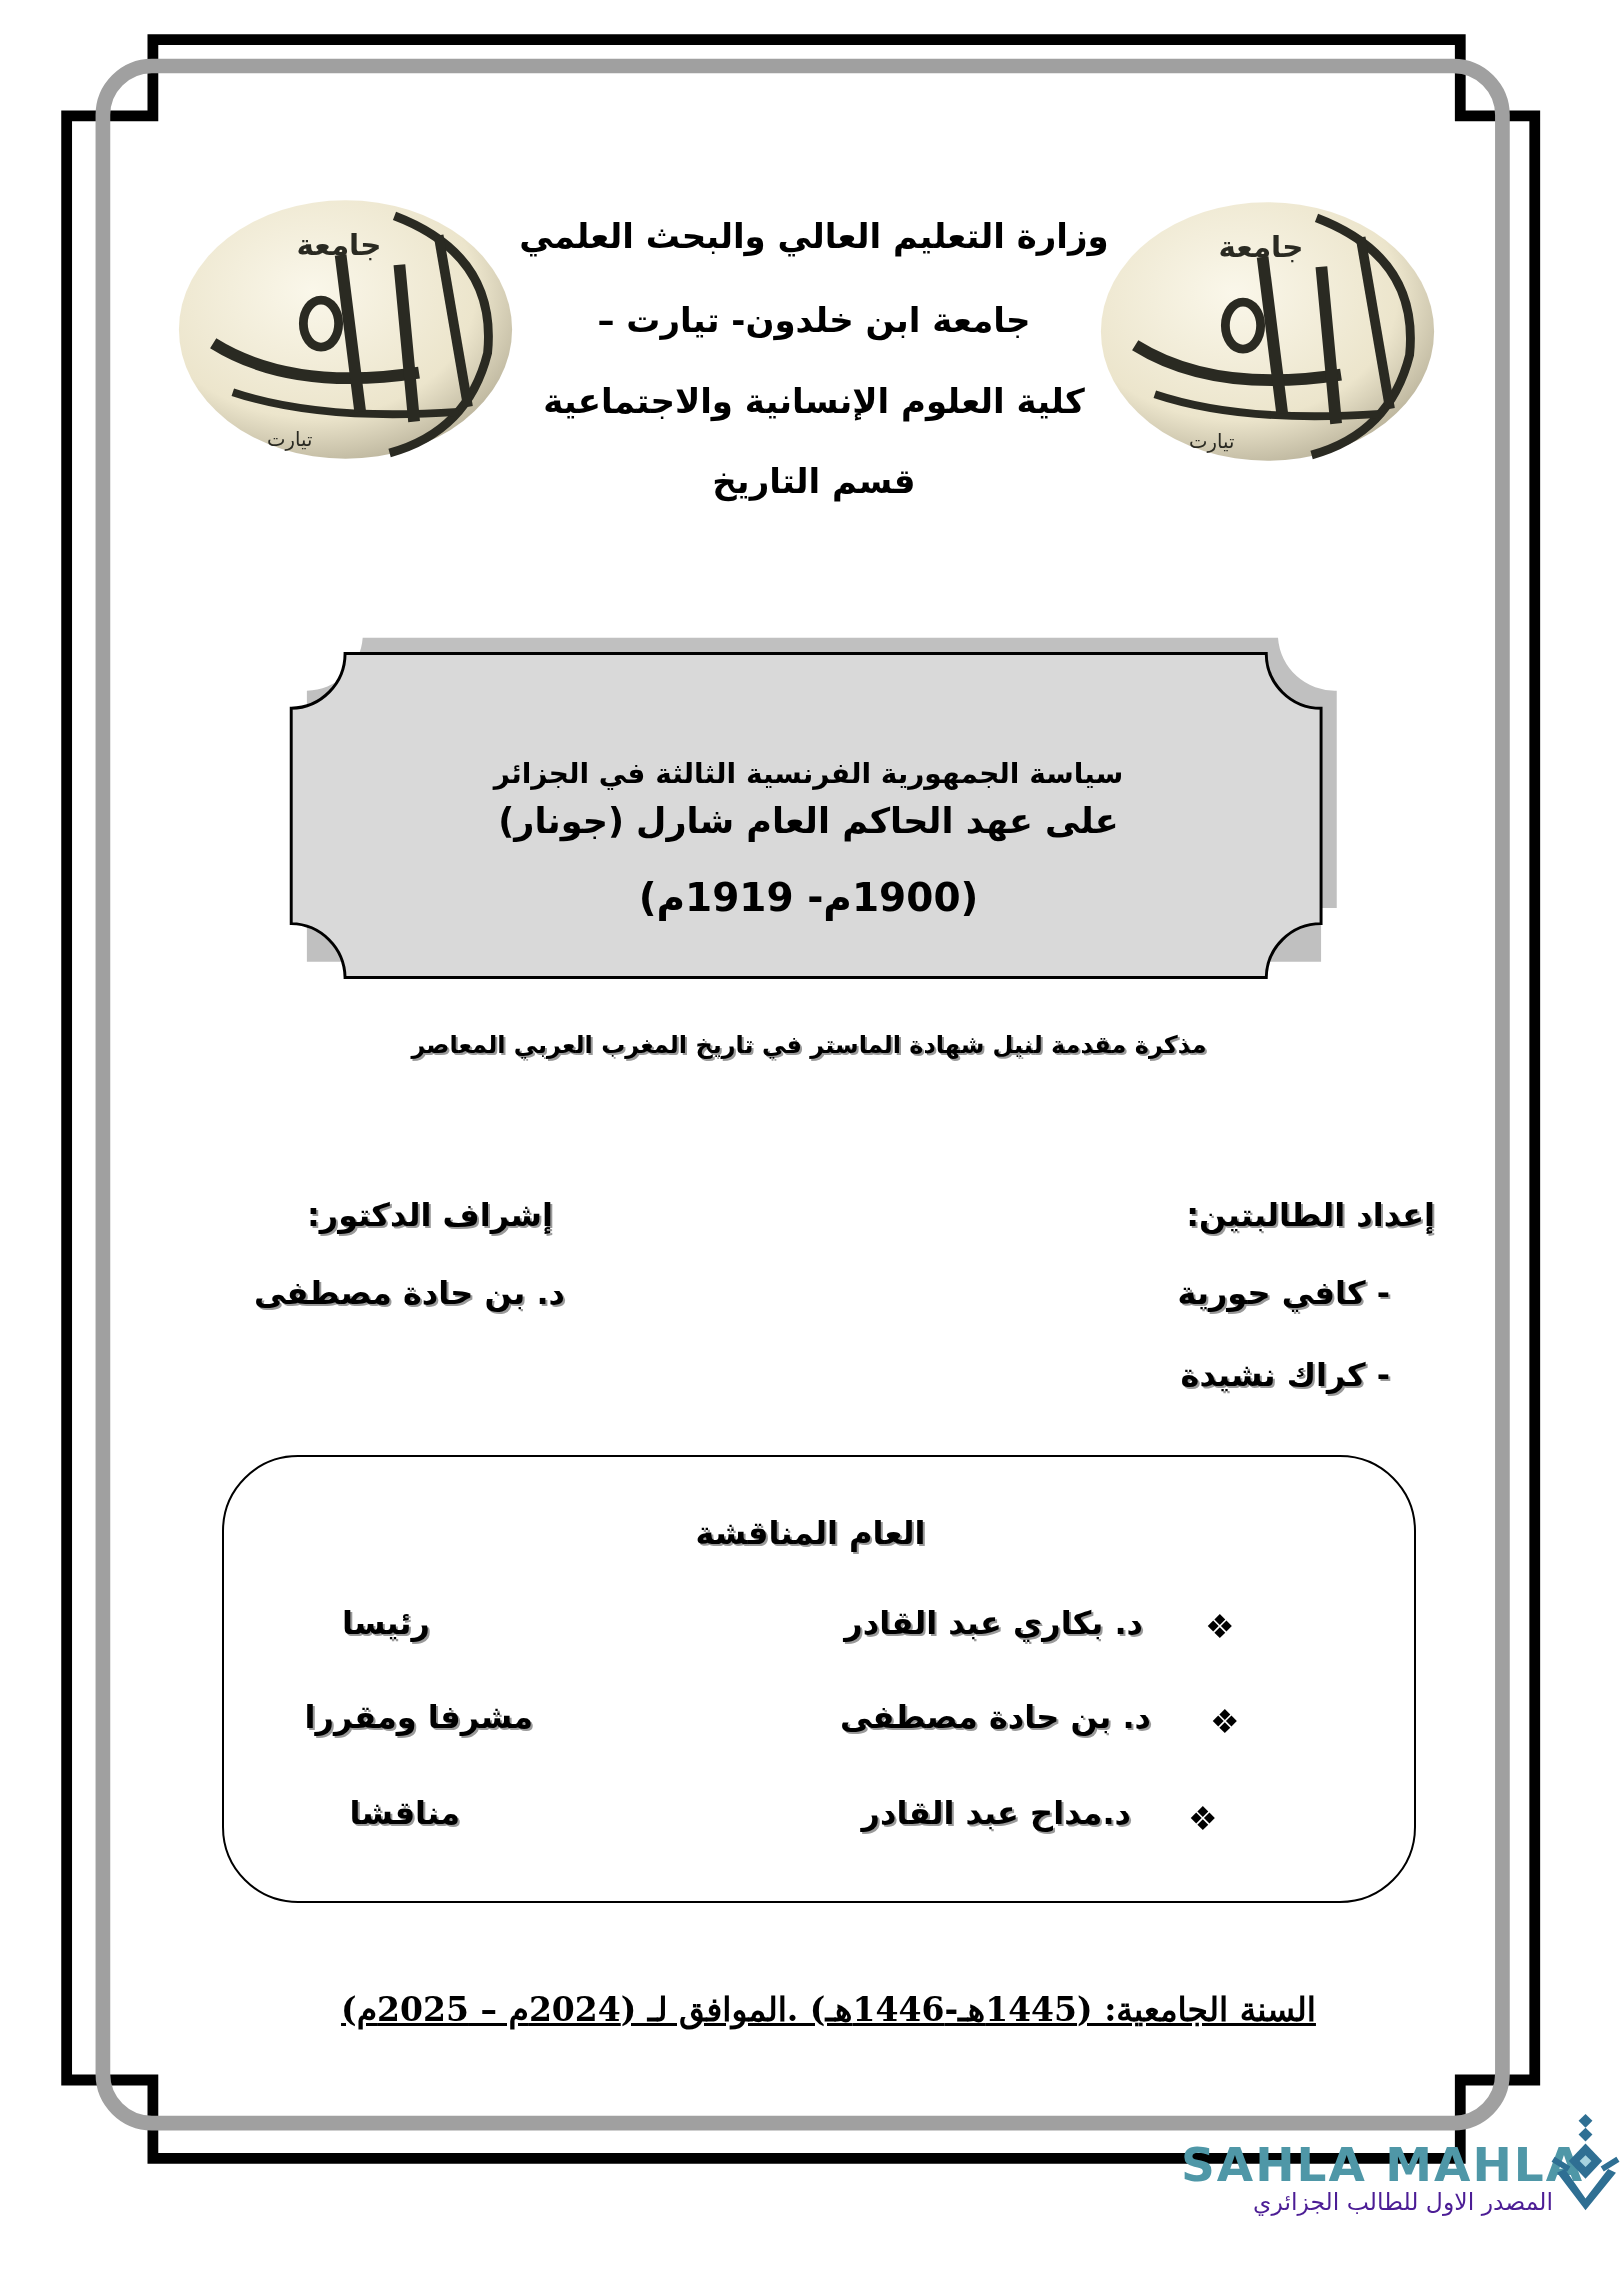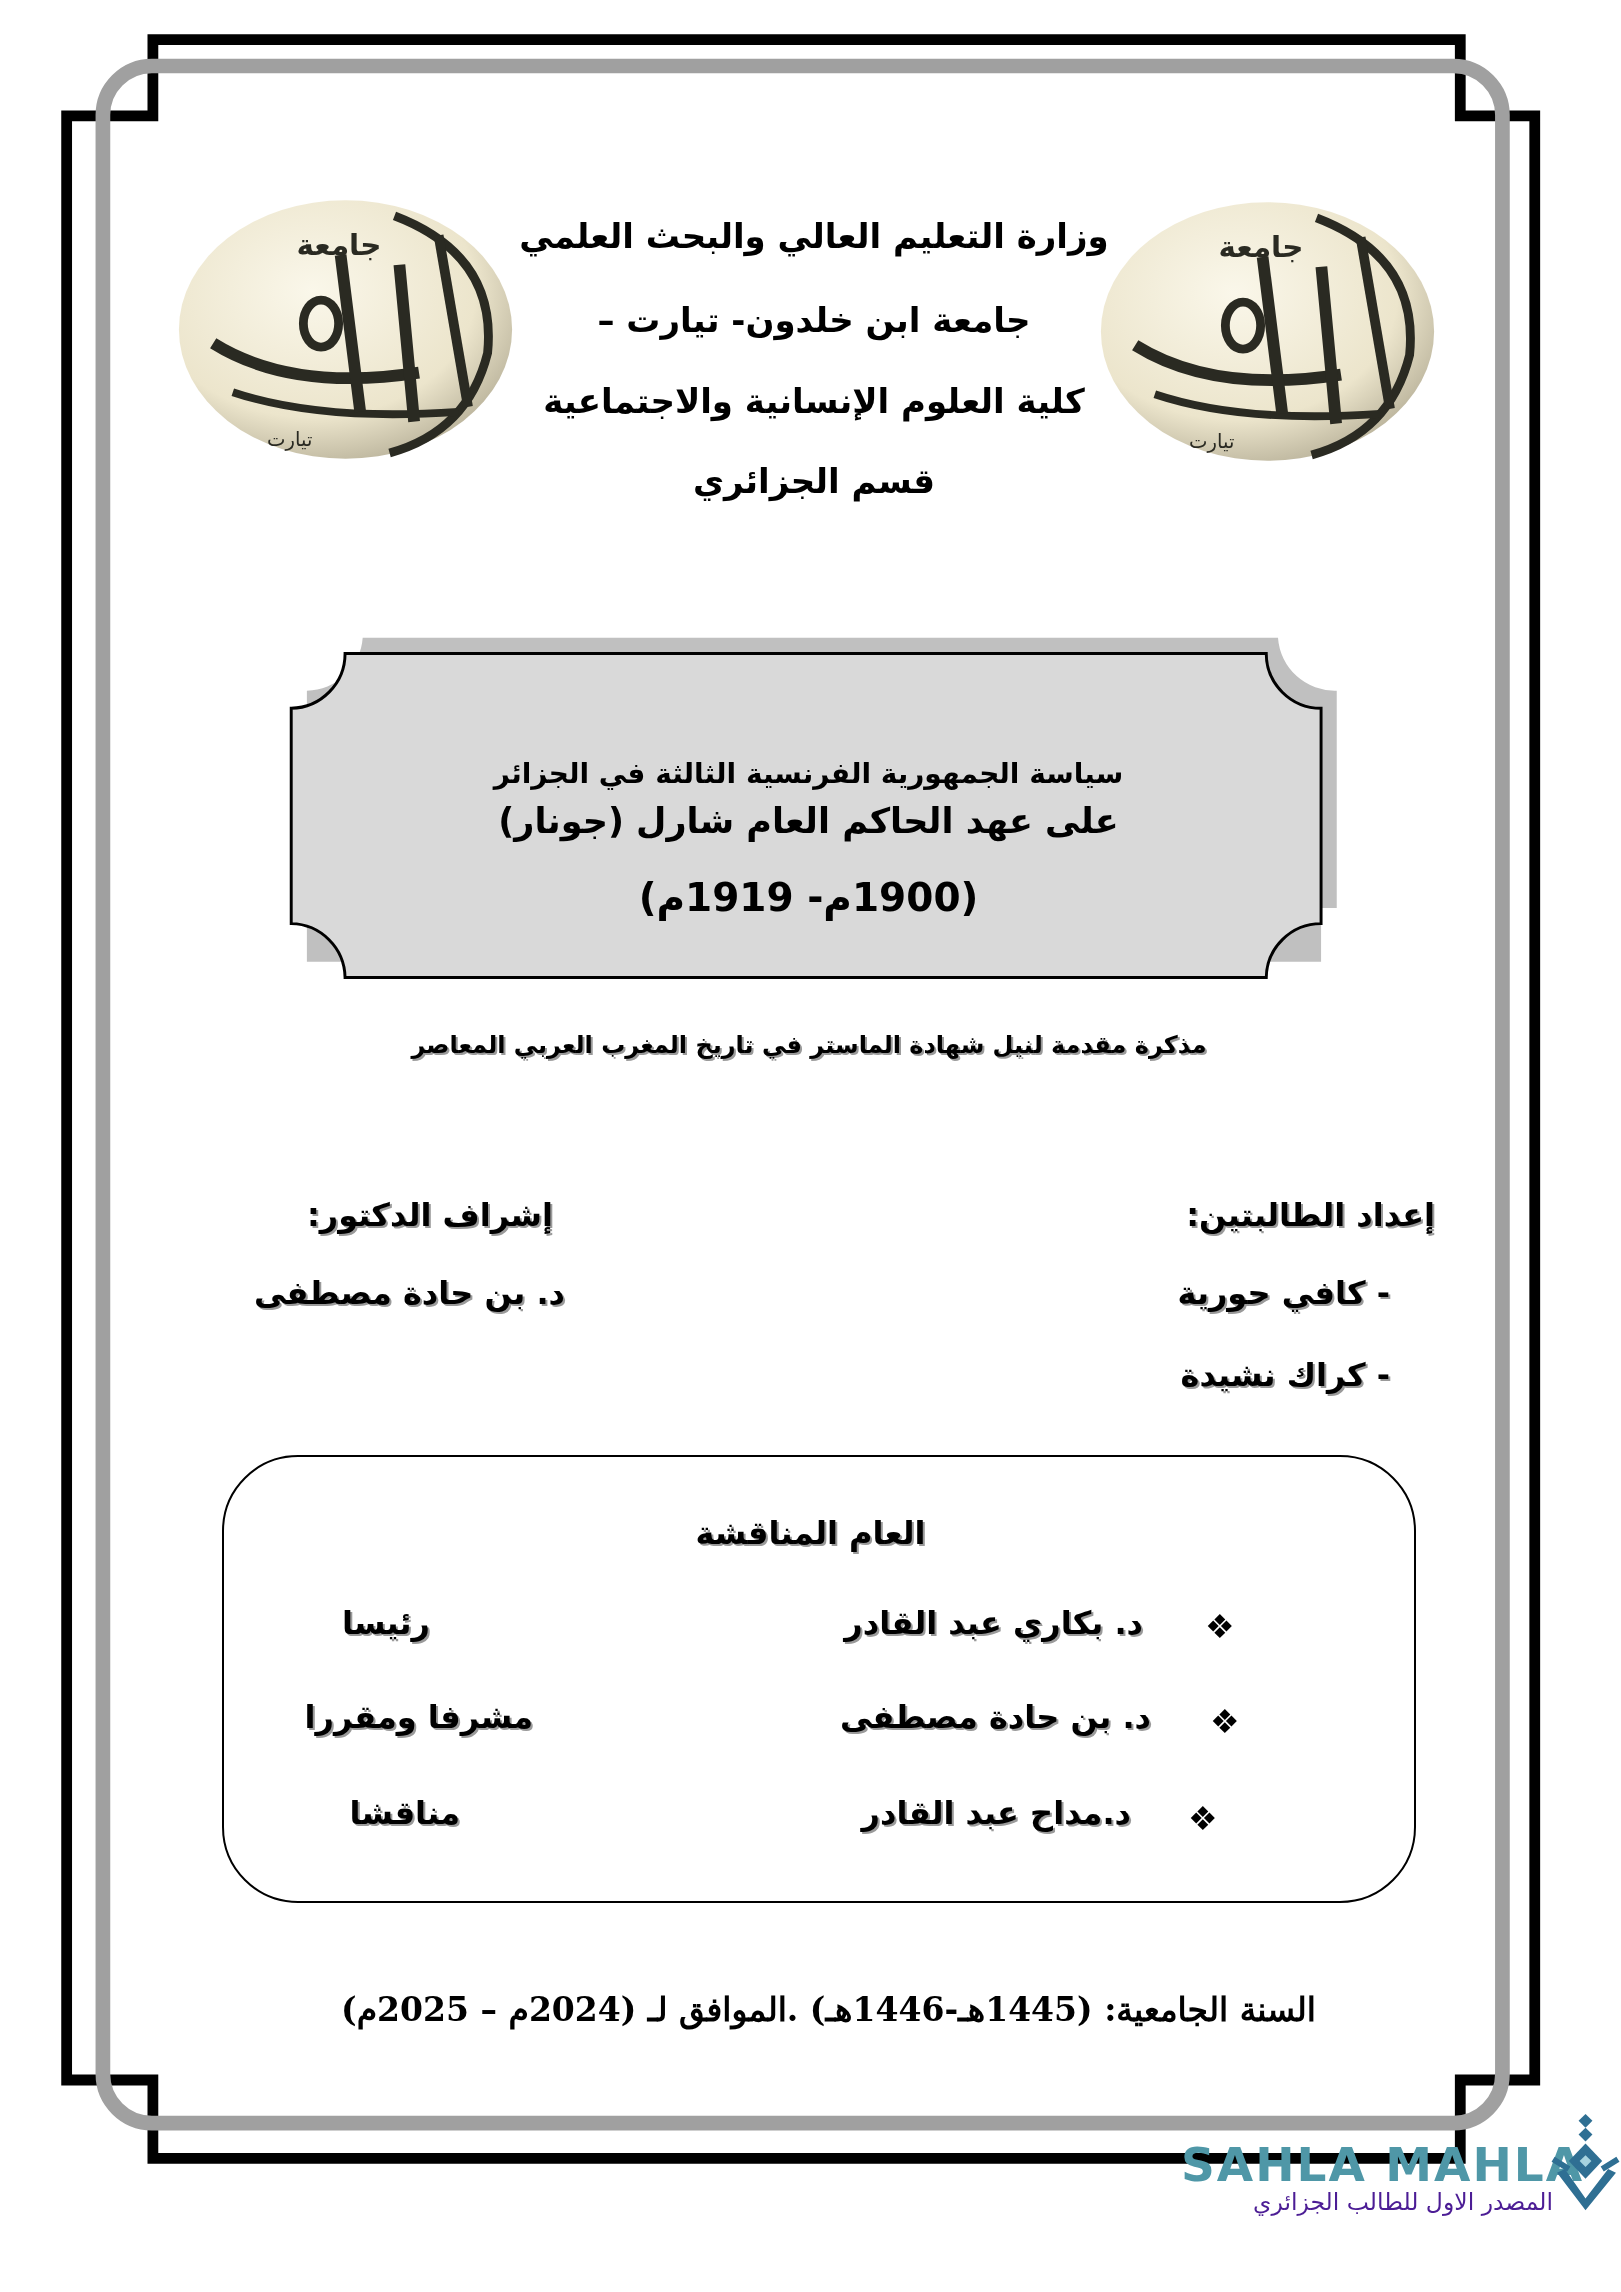--- a/index.html
+++ b/index.html
@@ -90,21 +90,21 @@
     <path d="M270,40 L300,215" stroke="#2a2a22" stroke-width="10"></path>
     <ellipse cx="150" cy="130" rx="18" ry="24" fill="none" stroke="#2a2a22" stroke-width="9"></ellipse>
     <text x="125" y="60" font-size="30" font-weight="bold" fill="#2a2a22" font-family="DejaVu Sans, sans-serif">جامعة</text>
     <text x="95" y="255" font-size="20" fill="#2a2a22" font-family="DejaVu Sans, sans-serif">تيارت</text>
   </svg>
 </div>
 
 <div class="header-line" style="top:212px;">وزارة التعليم العالي والبحث العلمي</div>
 <div class="header-line" style="top:296px;">جامعة ابن خلدون- تيارت –</div>
 <div class="header-line" style="top:377px;">كلية العلوم الإنسانية والاجتماعية</div>
-<div class="header-line" style="top:457px;">قسم الجزائري</div>
+<div class="header-line" style="top:457px;">قسم التاريخ</div>
 
 <svg id="title-svg" width="1078" height="372" viewBox="280 640 1100 380">
 
   <path d="M370,651 L1305,651 A58,58 0 0 0 1365,705 L1365,927 L1349,927 L1349,982 L330,982 L313,982 L313,705 A58,58 0 0 0 370,651 Z" fill="#c0c0c0"></path>
 
   <path d="M352,667 L1293,667 A56,56 0 0 0 1349,723 L1349,943 A56,56 0 0 0 1293,998 L352,998 A56,56 0 0 0 297,943 L297,723 A56,56 0 0 0 352,667 Z" fill="#d9d9d9" stroke="#000" stroke-width="3"></path>
 </svg>
 <div class="title-line" style="top:744px; font-size:28px;">سياسة الجمهورية الفرنسية الثالثة في الجزائر</div>
 <div class="title-line" style="top:792px; font-size:35px;">على عهد الحاكم العام شارل (جونار)</div>
 <div class="title-line" style="top:868px; font-size:39px;">(1900م- 1919م)</div>
@@ -126,21 +126,21 @@
 <div class="abs rtl label-lg shadowtxt" style="right:1191px; top:1604px;">رئيسا</div>
 
 <span class="diamond" style="left:1210px; top:1705px;">❖</span>
 <div class="abs rtl label-lg shadowtxt" style="right:470px; top:1698px;">د. بن حادة مصطفى</div>
 <div class="abs rtl label-lg shadowtxt" style="right:1088px; top:1698px;margin-left:12px;">مشرفا ومقررا</div>
 
 <span class="diamond" style="left:1188px; top:1802px;">❖</span>
 <div class="abs rtl label-lg shadowtxt" style="right:490px; top:1794px;">د.مداح عبد القادر</div>
 <div class="abs rtl label-lg shadowtxt" style="right:1161px; top:1794px;">مناقشا</div>
 
-<div class="year-line" style="top:1990px;">السنة الجامعية: (1445هـ-1446هـ) .الموافق لـ (2024م – 2025م)</div>
+<div class="year-line" style="top:1990px;text-decoration:underline;">السنة الجامعية: (1445هـ-1446هـ) .الموافق لـ (2024م – 2025م)</div>
 
 <div class="wm-text" style="left:1181px; top:2137px; font-size:47px;">SAHLA MAHLA</div>
 <div class="wm-sub" style="left:1181px; top:2188px; width:372px;">المصدر الاول للطالب الجزائري</div>
 <svg class="abs" style="left:1551px; top:2112px;" width="71" height="108" viewBox="0 0 72 110">
   <rect x="30" y="4" width="10" height="10" transform="rotate(45 35 9)" fill="#2f6f93"></rect>
   <rect x="30" y="18" width="10" height="10" transform="rotate(45 35 23)" fill="#2f6f93"></rect>
   <path d="M35,32 L52,50 L35,68 L18,50 Z" fill="#2f6f93"></path>
   <path d="M35,44 L41,50 L35,56 L29,50 Z" fill="#a7d3df"></path>
   <path d="M6,62 L35,100 L66,62 L58,58 L35,88 L14,58 Z" fill="#2f6f93"></path>
   <path d="M2,48 L18,58 M68,48 L52,58" stroke="#2f6f93" stroke-width="6"></path>

